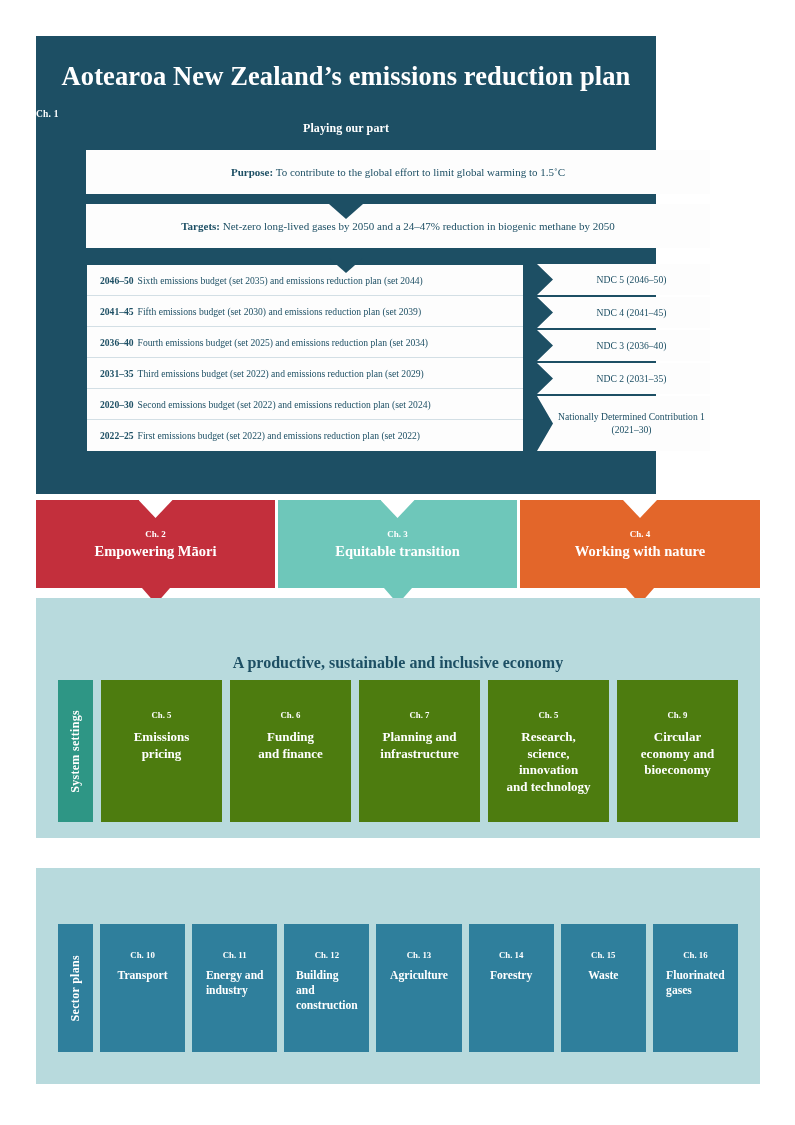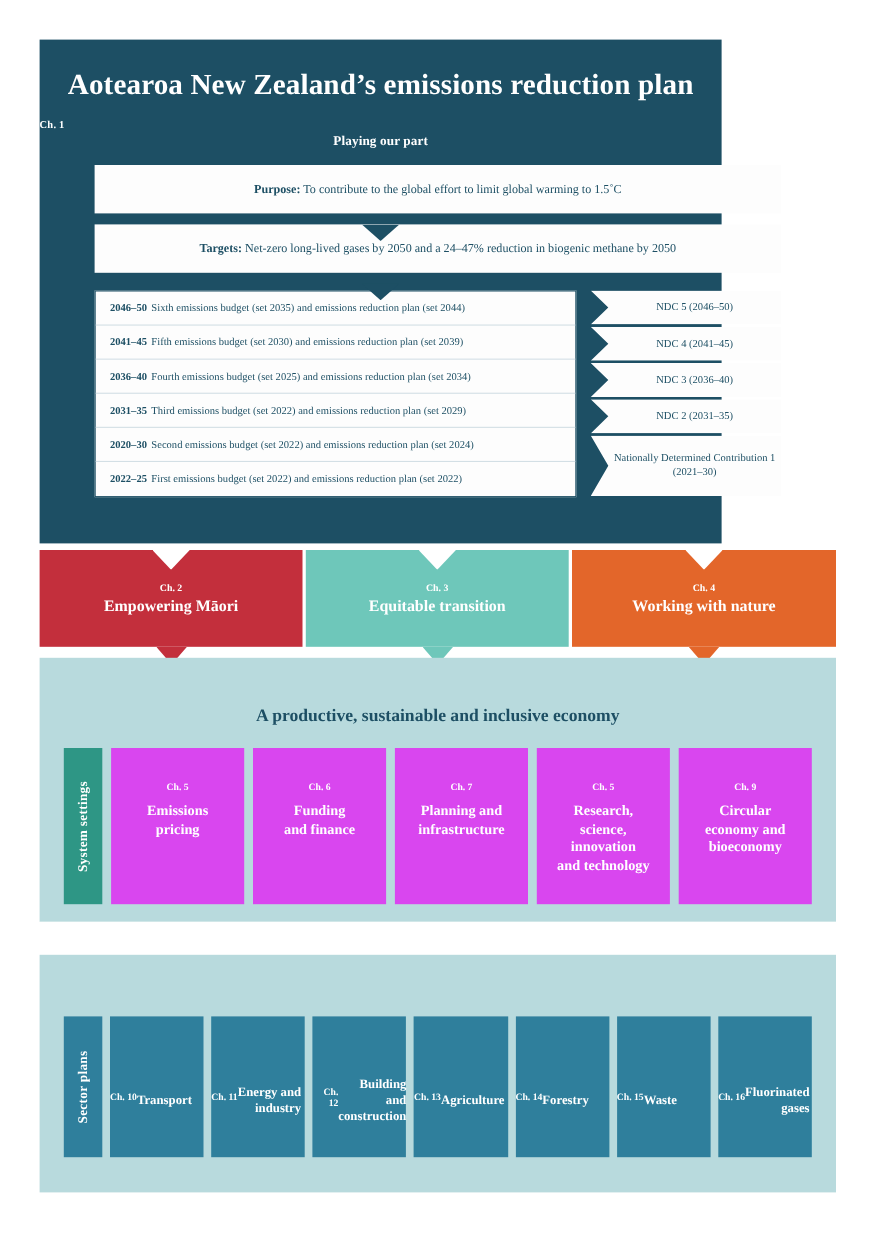--- a/index.html
+++ b/index.html
@@ -103,34 +103,35 @@
   }
 
   
   .econ-section{
     position:absolute;left:36px;top:598px;width:724px;height:240px;
     background:#b8dadd;
   }
   .econ-title{
     text-align:center;color:#1d4f64;font-size:16px;font-weight:bold;
     padding-top:44px;
+    margin-top:12px;
   }
   .settings-row{
     position:absolute;left:22px;top:82px;width:680px;height:142px;
     display:flex;gap:8px;
   }
   .vlabel{
     width:35px;background:#2e9685;display:flex;align-items:center;justify-content:center;
   }
   .vlabel span{
     writing-mode:vertical-rl;transform:rotate(180deg);
     color:#ffffff;font-size:12px;font-weight:bold;letter-spacing:.3px;
   }
   .setting-card{
-    flex:1;background:#d946ef;color:#ffffff;text-align:center;
+    flex:1;background:#4d7c0f;color:#ffffff;text-align:center;
     display:flex;flex-direction:column;align-items:center;
     padding-top:30px;box-sizing:border-box;
   }
   .setting-card .ch-num{font-size:8.8px;font-weight:bold;margin-bottom:9px;}
   .setting-card .ch-name{font-size:13px;font-weight:bold;line-height:1.28;}
 
   
   .sector-section{
     position:absolute;left:36px;top:868px;width:724px;height:216px;
     background:#b8dadd;
@@ -140,22 +141,22 @@
     display:flex;gap:7px;
   }
   .vlabel-blue{
     width:35px;background:#2f7f9c;display:flex;align-items:center;justify-content:center;
   }
   .vlabel-blue span{
     writing-mode:vertical-rl;transform:rotate(180deg);
     color:#ffffff;font-size:12px;font-weight:bold;letter-spacing:.3px;
   }
   .sector-card{
-    flex:1;background:#2f7f9c;color:#ffffff;text-align:right;
-    display:flex;align-items:center;
+    flex:1;background:#2f7f9c;color:#ffffff;text-align:left;
+    display:flex;flex-direction:column;align-items:center;
     padding-top:26px;box-sizing:border-box;
   }
   .sector-card .ch-num{font-size:8.8px;font-weight:bold;margin-bottom:9px;}
   .sector-card .ch-name{font-size:11.6px;font-weight:bold;line-height:1.28;}
 
   
   .gap-band{
     position:absolute;left:36px;top:838px;width:724px;height:30px;background:#ffffff;
   }
   .gap-dip{

